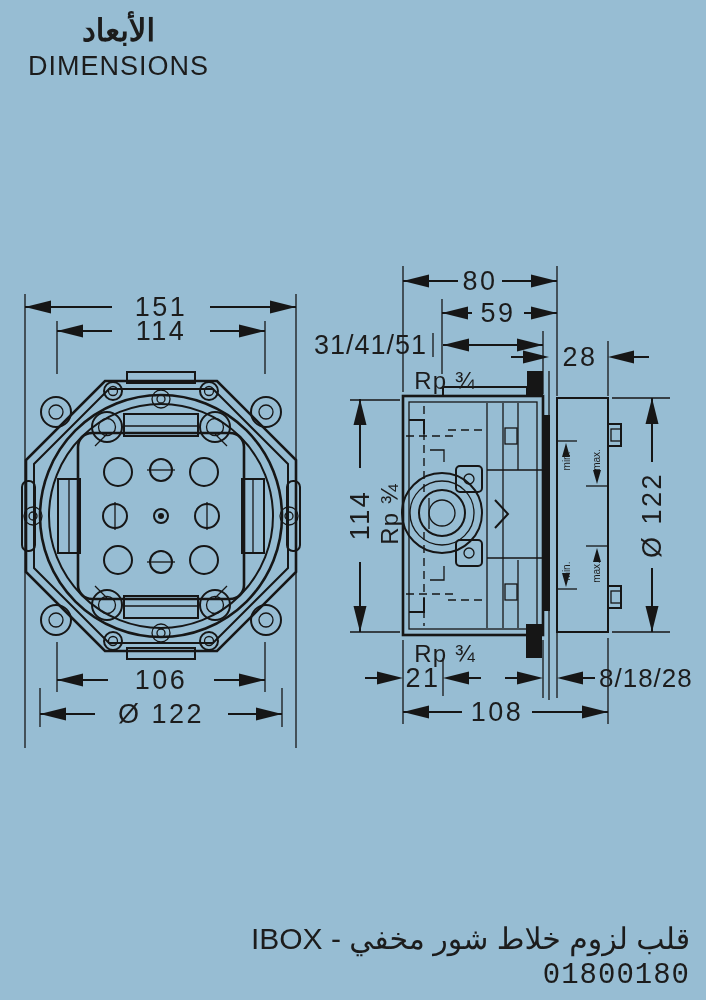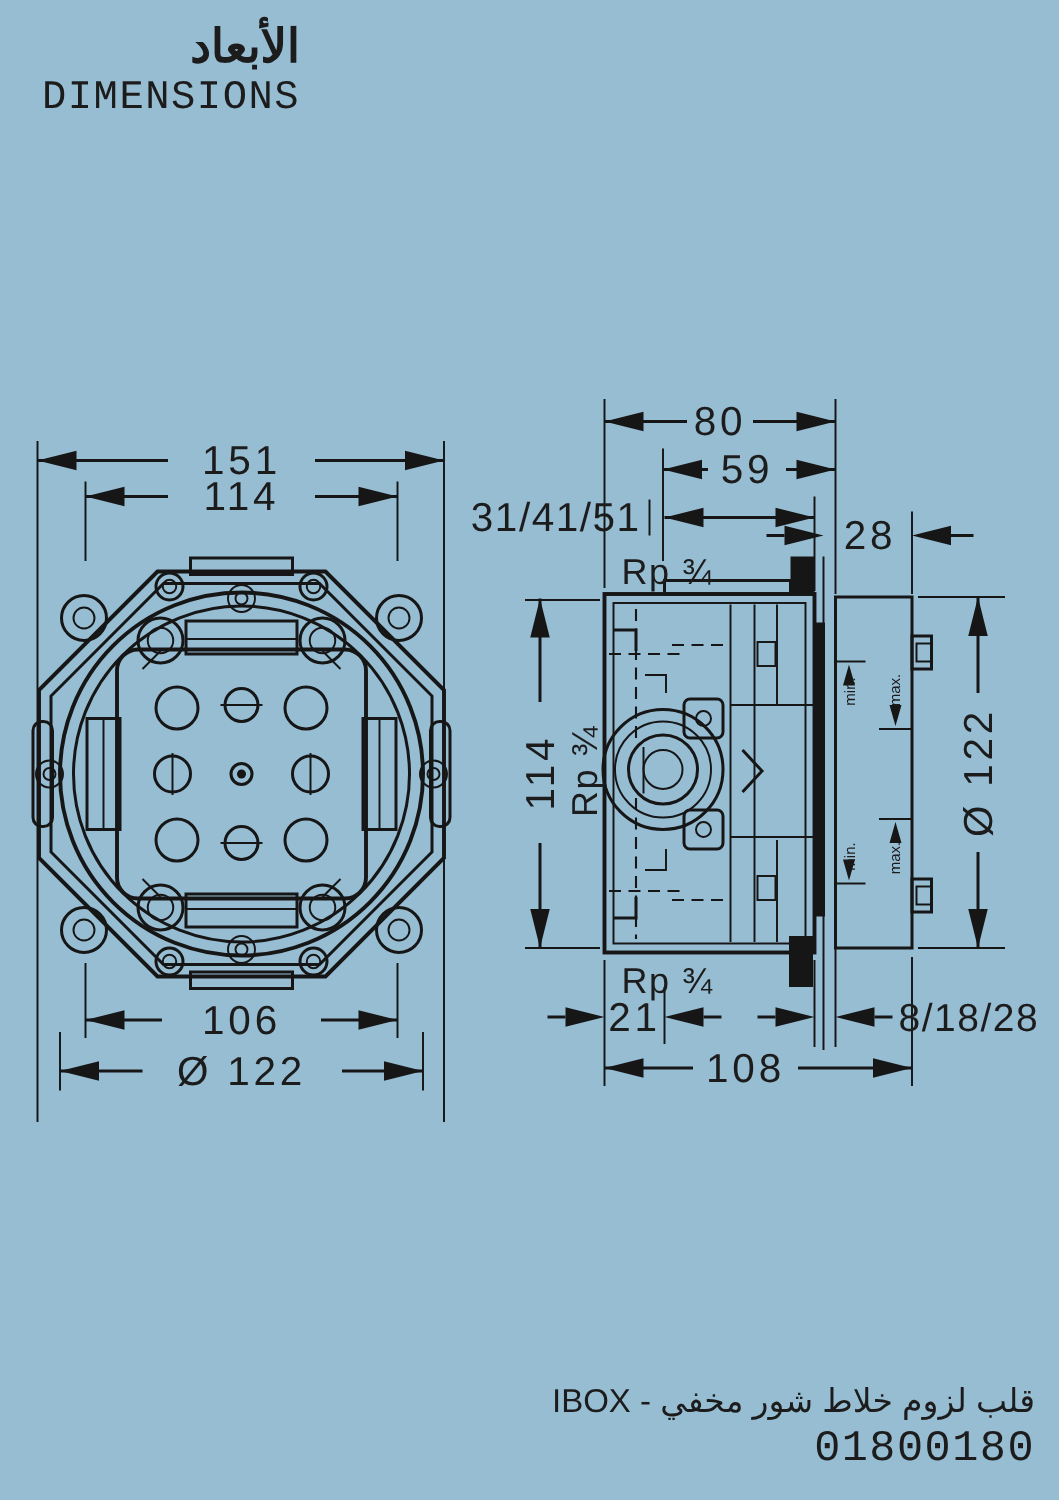--- a/index.html
+++ b/index.html
@@ -1,22 +1,22 @@
 <!DOCTYPE html>
 <html><head>
 <meta charset="utf-8">
 <style>
   html,body{margin:0;padding:0;}
   #page{position:relative;width:706px;height:1000px;background:#97bdd3;overflow:hidden;
         font-family:"Liberation Sans", sans-serif;color:#1c1c1c;}
   #header{position:absolute;left:28px;top:14px;line-height:1.1;}
-  #header .ar{font-size:31px;font-weight:bold;direction:rtl;text-align:right;}
-  #header .en{font-size:27px;letter-spacing:1px;margin-top:4px;font-family:Liberation Mono, monospace;}
+  #header .ar{font-size:31px;font-weight:bold;direction:rtl;text-align:center;}
+  #header .en{font-size:27px;letter-spacing:1px;margin-top:4px;}
   #footer{position:absolute;right:16px;top:920px;text-align:right;line-height:1.25;}
-  #footer .ar{font-size:22px;direction:rtl;text-align:center;}
+  #footer .ar{font-size:30px;direction:rtl;text-align:center;}
   #footer .code{font-size:29px;letter-spacing:1px;font-family:Liberation Mono, monospace;}
   svg{position:absolute;left:0;top:0;}
   .ln{stroke:#161616;stroke-width:2;fill:none;}
   .lt{stroke:#161616;stroke-width:1.3;fill:none;}
   .lk{stroke:#161616;stroke-width:2.6;fill:none;}
   .dash{stroke:#161616;stroke-width:1.4;fill:none;stroke-dasharray:8 5;}
   .arr{fill:#161616;stroke:none;}
   .blk{fill:#161616;stroke:none;}
   text{fill:#1c1c1c;font-family:"Liberation Sans",sans-serif;}
   .dim{font-size:27px;letter-spacing:2.5px;text-anchor:middle;}

